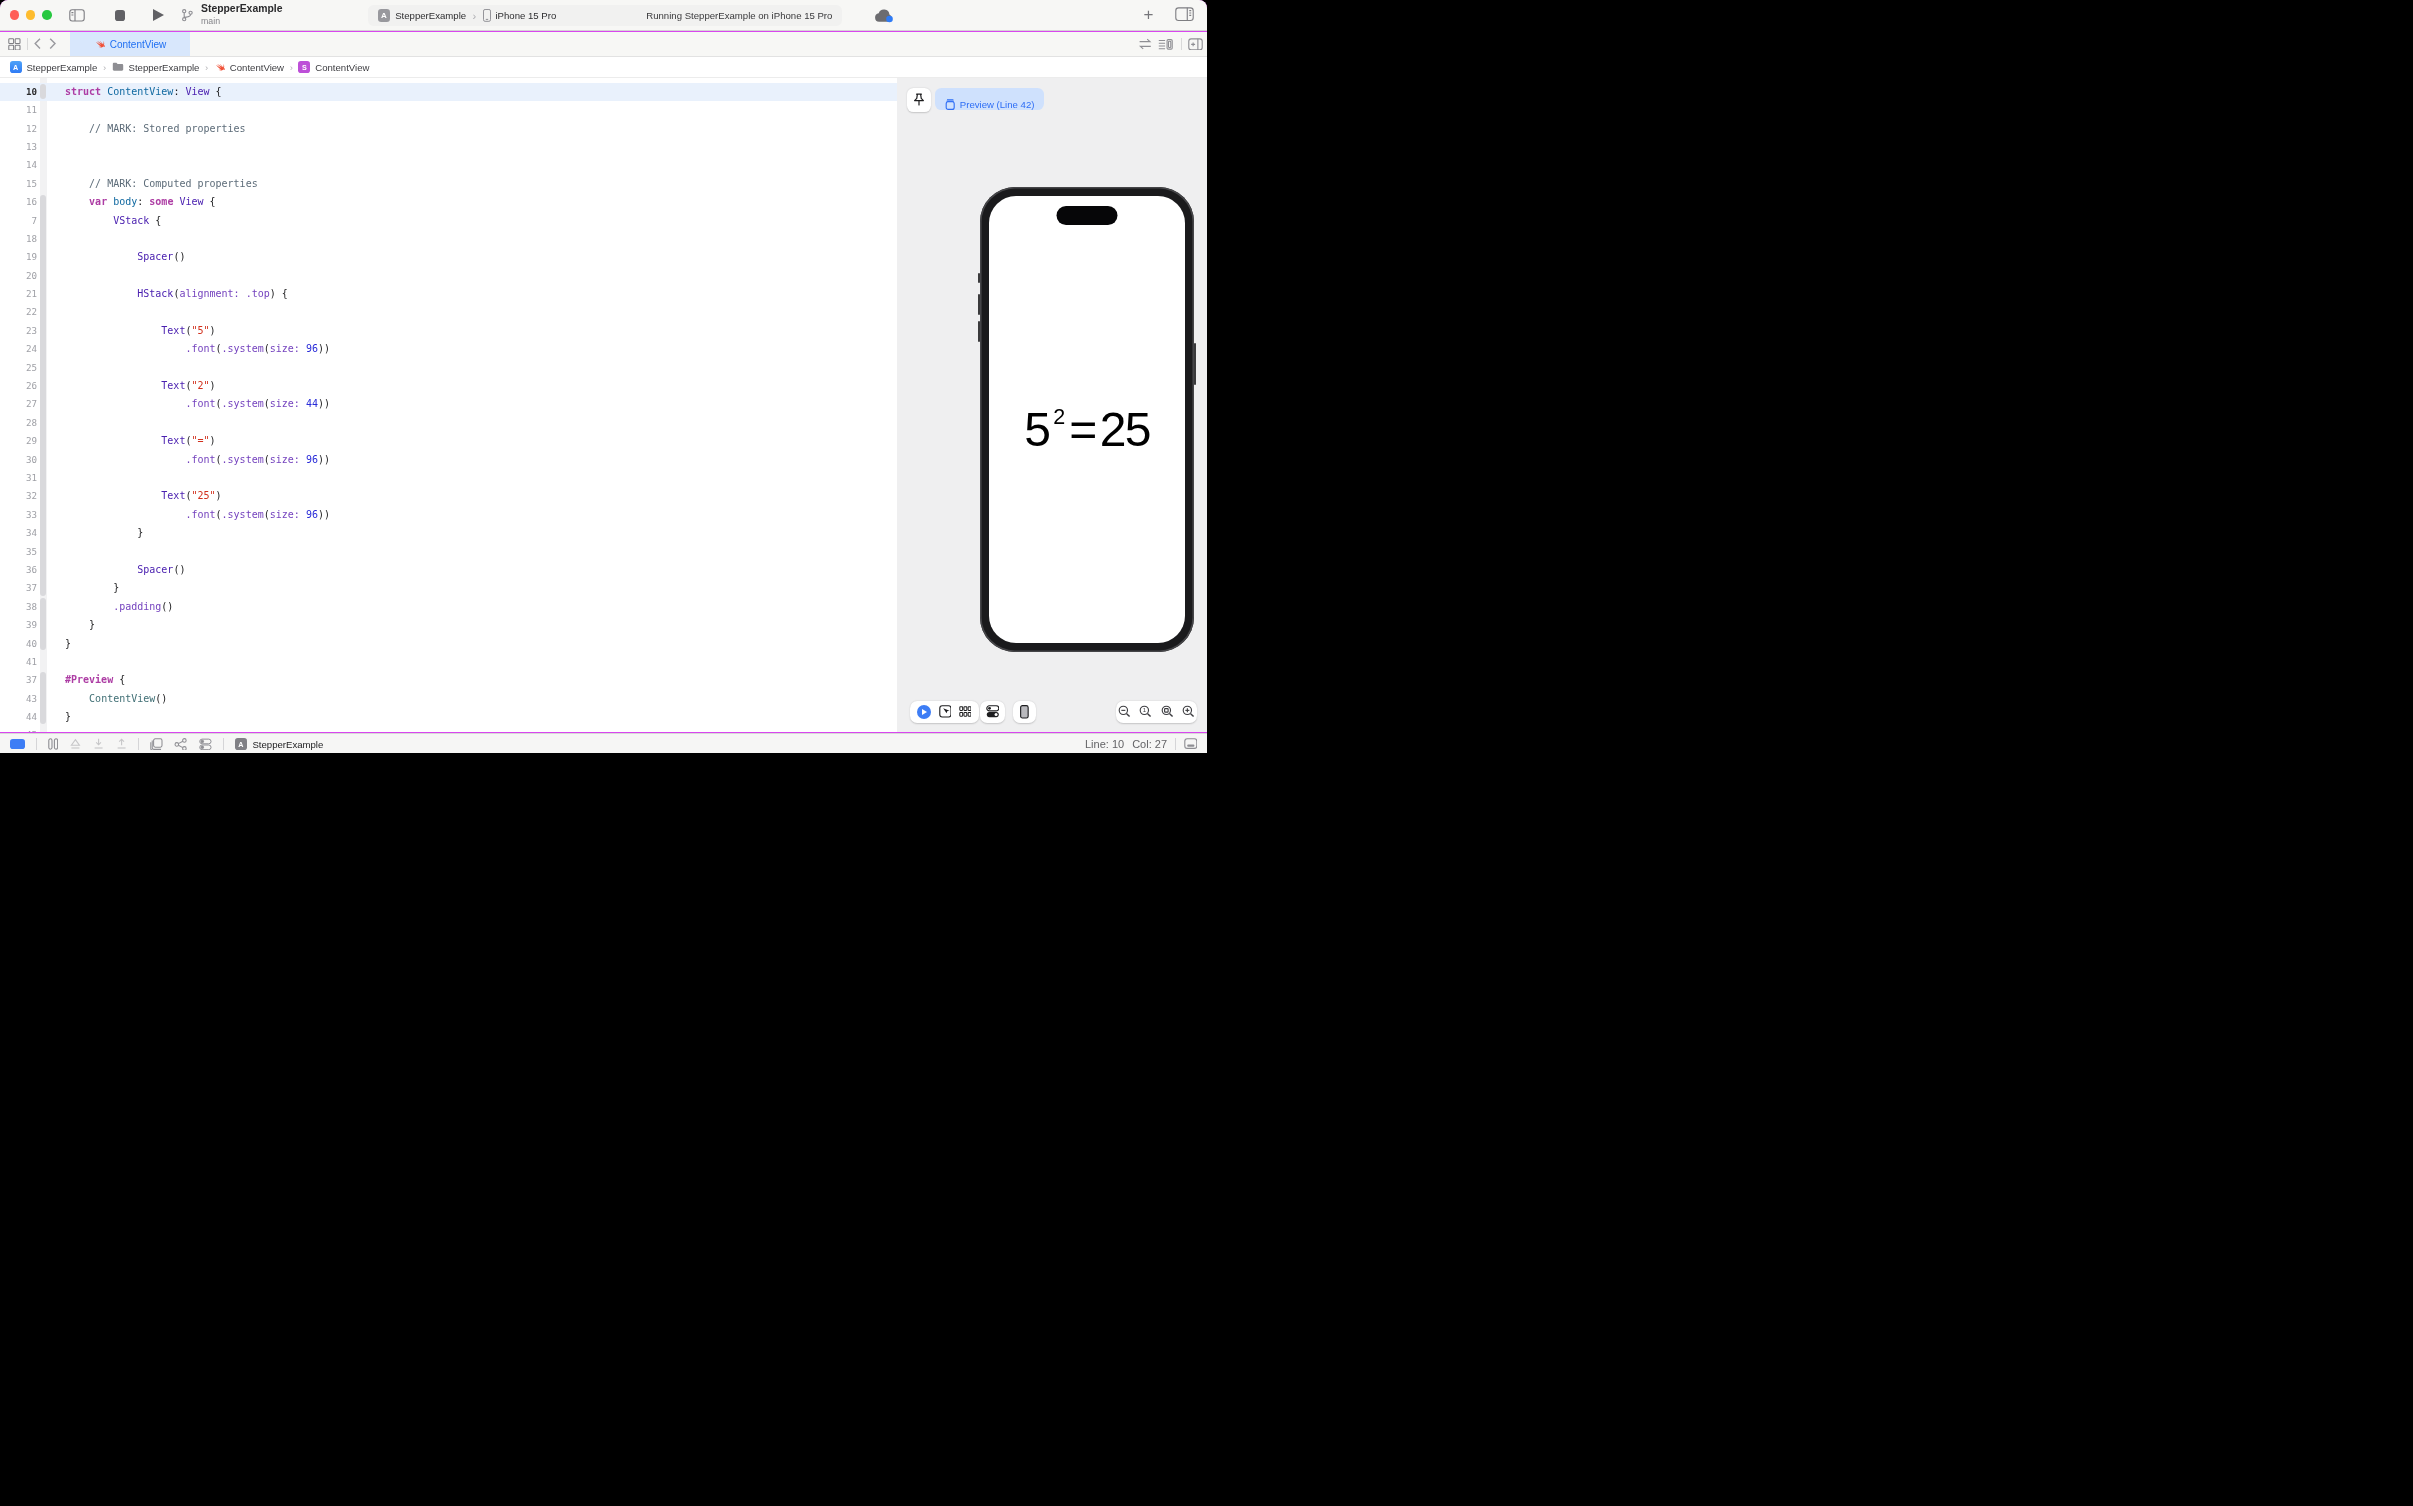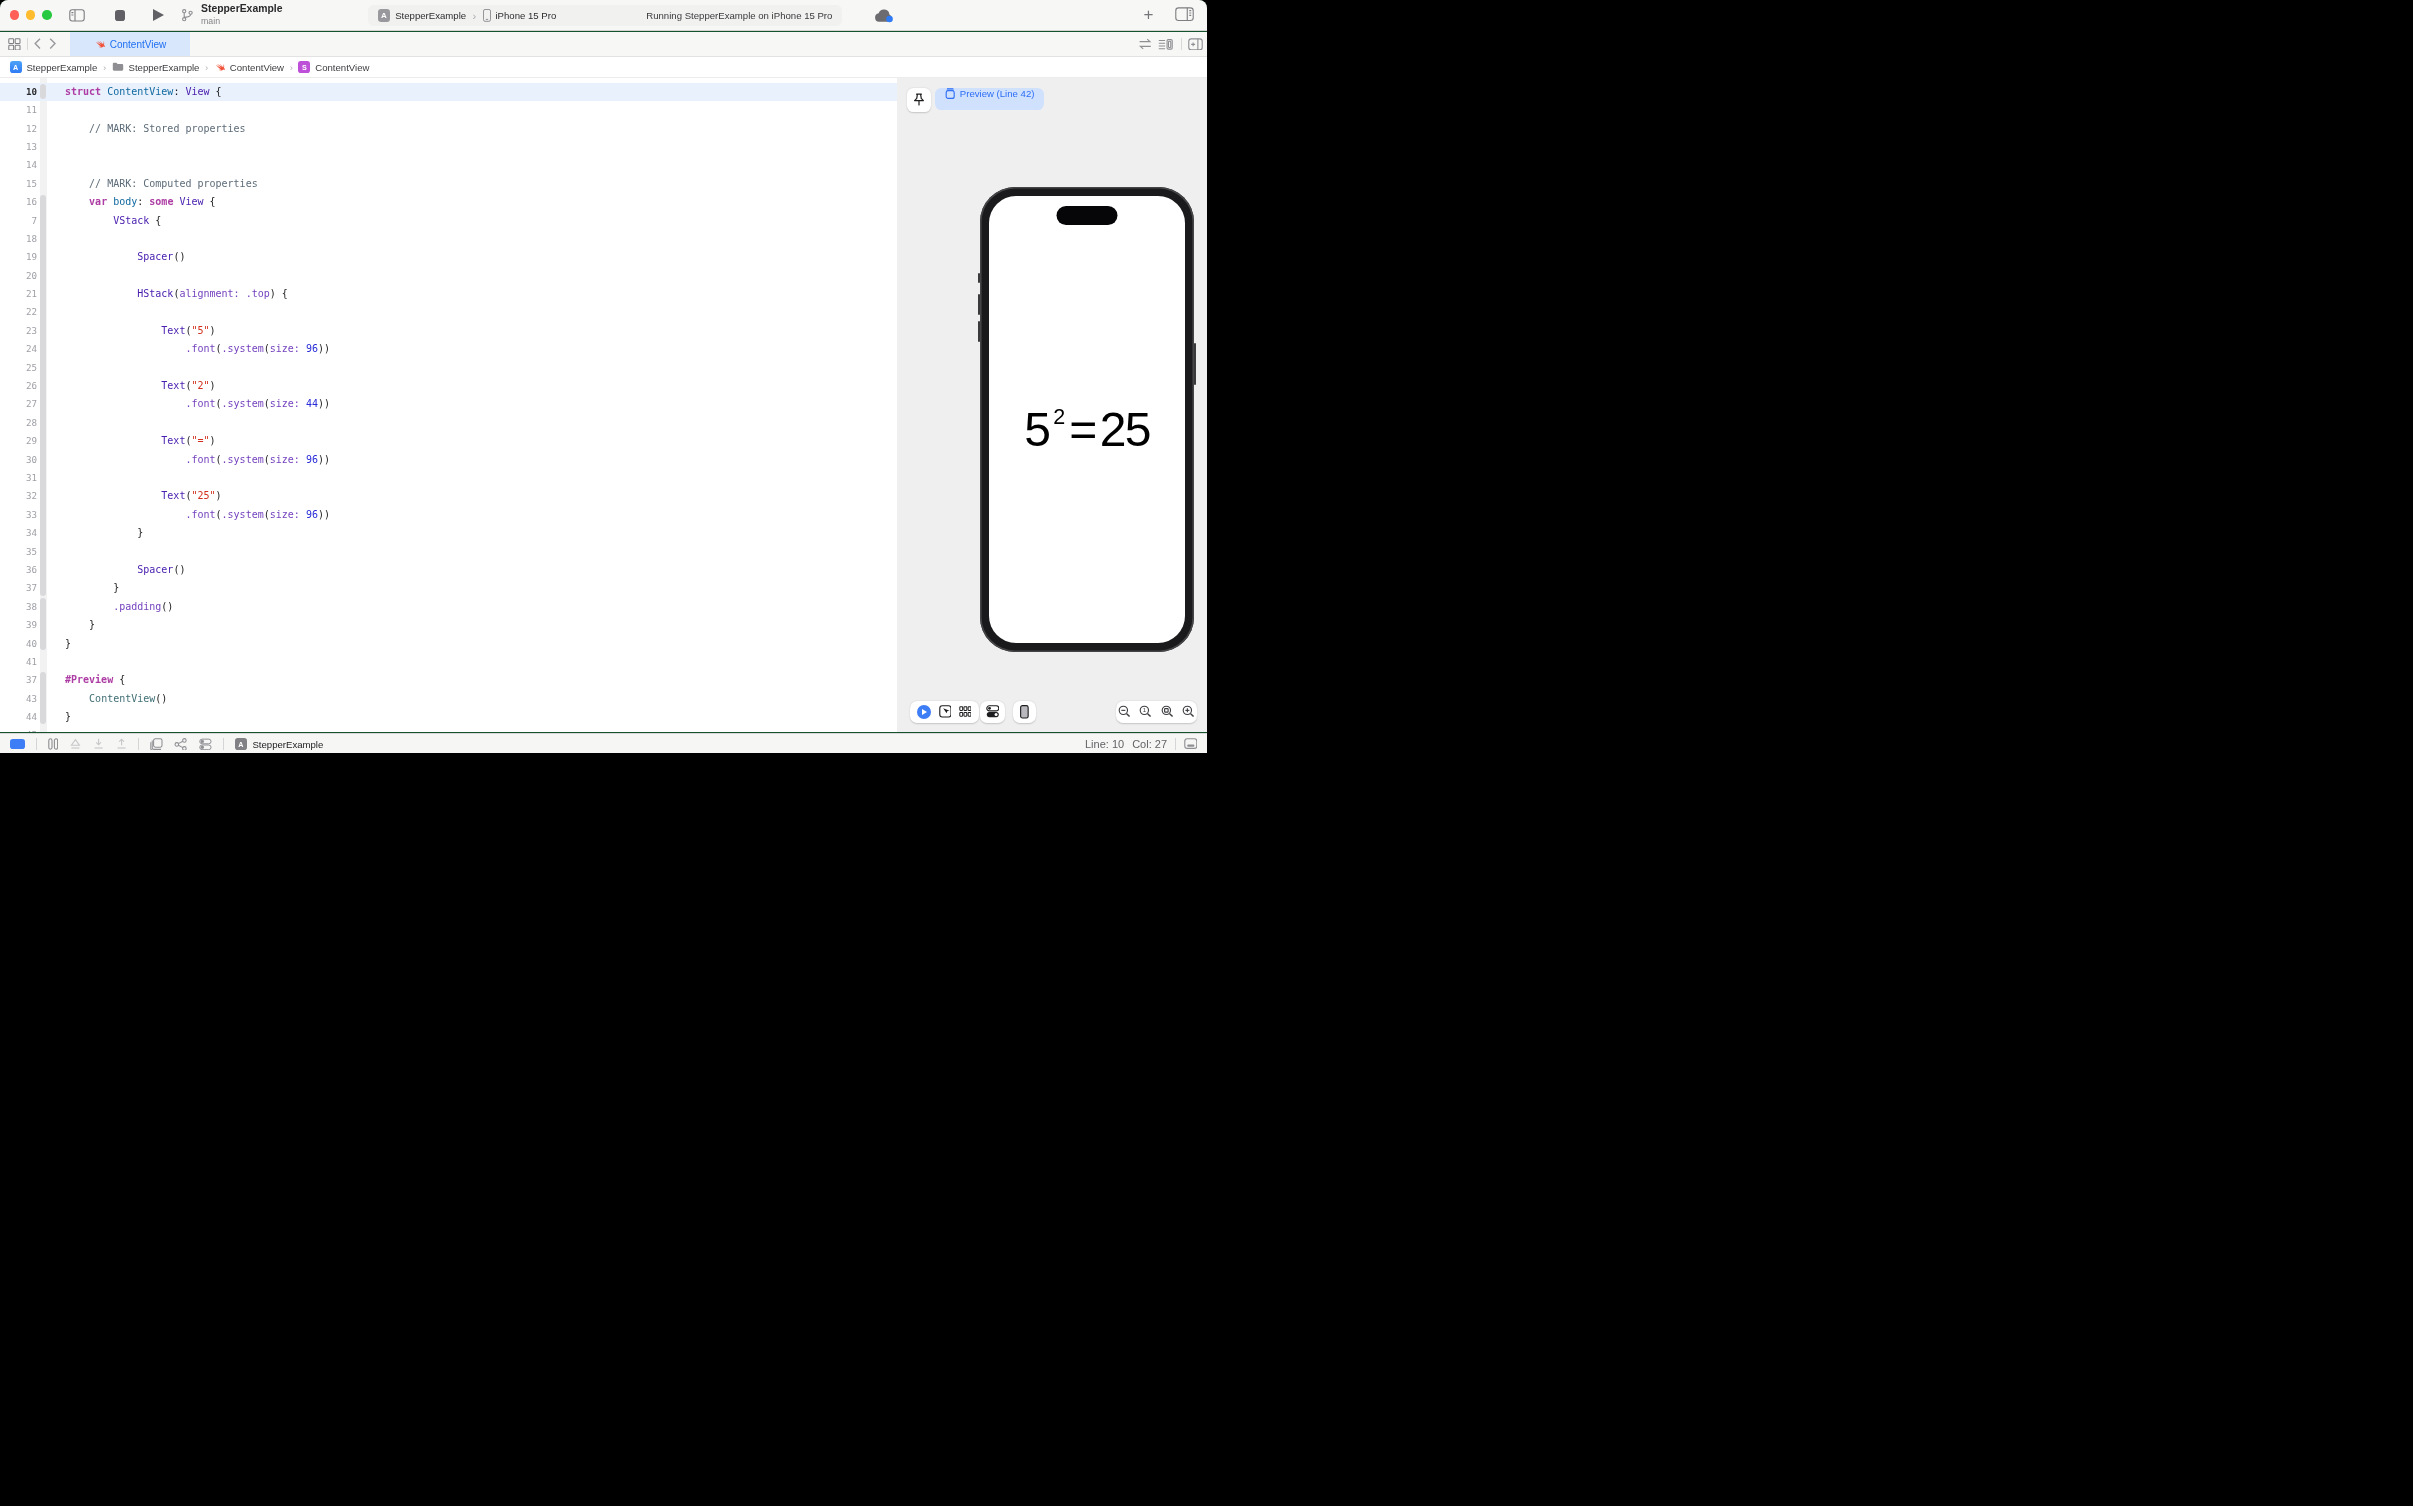--- a/index.html
+++ b/index.html
@@ -1,17 +1,17 @@
 <!DOCTYPE html>
 <html style="font-size:12.8px"><head>
 <meta charset="utf-8">
 <style>
   * { margin:0; padding:0; box-sizing:border-box; }
   html,body { width:1207px; height:753px; background:#000; font-family:"Liberation Sans",sans-serif; }
-  .window { position:relative; width:1207px; height:753px; background:#14532d; border-radius:8px 8px 0 0; overflow:hidden; }
+  .window { position:relative; width:1207px; height:753px; background:#d946ef; border-radius:8px 8px 0 0; overflow:hidden; }
 
   
   .toolbar { position:absolute; left:0; top:0; width:1207px; height:31px; background:#f7f7f5; border-bottom:0.8px solid #d4d4d4; }
   .light { position:absolute; top:10.4px; width:9.6px; height:9.6px; border-radius:50%; }
   .light.r { left:9.6px; background:#ff5f57; }
   .light.y { left:25.5px; background:#febc2e; }
   .light.g { left:42px; background:#28c840; }
   .tb-icon { position:absolute; display:flex; align-items:center; justify-content:center; }
   .stop-btn { left:115px; top:10.4px; width:10.4px; height:10.4px; background:#616165; border-radius:2.8px; }
   .play-btn { left:153px; top:8.8px; width:0; height:0; border-top:6.4px solid transparent; border-bottom:6.4px solid transparent; border-left:11.2px solid #616165; }
@@ -59,21 +59,21 @@
   .tk-str { color:#d12f1b; }
   .tk-num { color:#272ad8; }
   .tk-cmt { color:#5d6c79; }
   .tk-cmtb { color:#5d6c79; font-weight:normal; }
   .tk-pl { color:#1d1d1f; }
 
   
   .preview { position:absolute; left:897px; top:0; width:310px; height:654px; background:#efeff0; }
   .white-btn { background:#fff; border-radius:6.4px; box-shadow:0 0.4px 1.6px rgba(0,0,0,.18); display:flex; align-items:center; justify-content:center; }
   .pin-btn { position:absolute; left:9.6px; top:9.6px; width:24px; height:24px; }
-  .preview-pill { position:absolute; left:38px; top:10.4px; height:21.5px; padding:0 9.6px; background:#cfe1fd; border-radius:6.4px; display:flex; align-items:flex-start; gap:4.8px; font-size:9.6px; color:#2e6ef5; }
+  .preview-pill { position:absolute; left:38px; top:10.4px; height:21.5px; padding:0 9.6px; background:#cfe1fd; border-radius:6.4px; display:flex; align-items:flex-end; gap:4.8px; font-size:9.6px; color:#2e6ef5; }
 
   .phone { position:absolute; left:83px; top:109px; width:214px; height:465px; }
   .bezel { position:absolute; inset:0; background:#1a1a1c; border-radius:35px; box-shadow:inset 0 0 0 1.6px #454548; }
   .screen { position:absolute; inset:8.8px; background:#fff; border-radius:27px; }
   .island { position:absolute; left:50%; top:10.4px; transform:translateX(-50%); width:61px; height:18.4px; background:#060608; border-radius:9.6px; }
   .side-btn { position:absolute; width:2.4px; background:#3a3a3c; border-radius:1.6px; }
   .equation { position:absolute; left:0; right:0; top:210px; display:flex; justify-content:center; align-items:flex-start; gap:4px; color:#000; }
   .eq-big { font-size:48px; line-height:1; letter-spacing:-1.6px; }
   .eq-sup { font-size:21.5px; line-height:1; margin-top:1.6px; }
 

